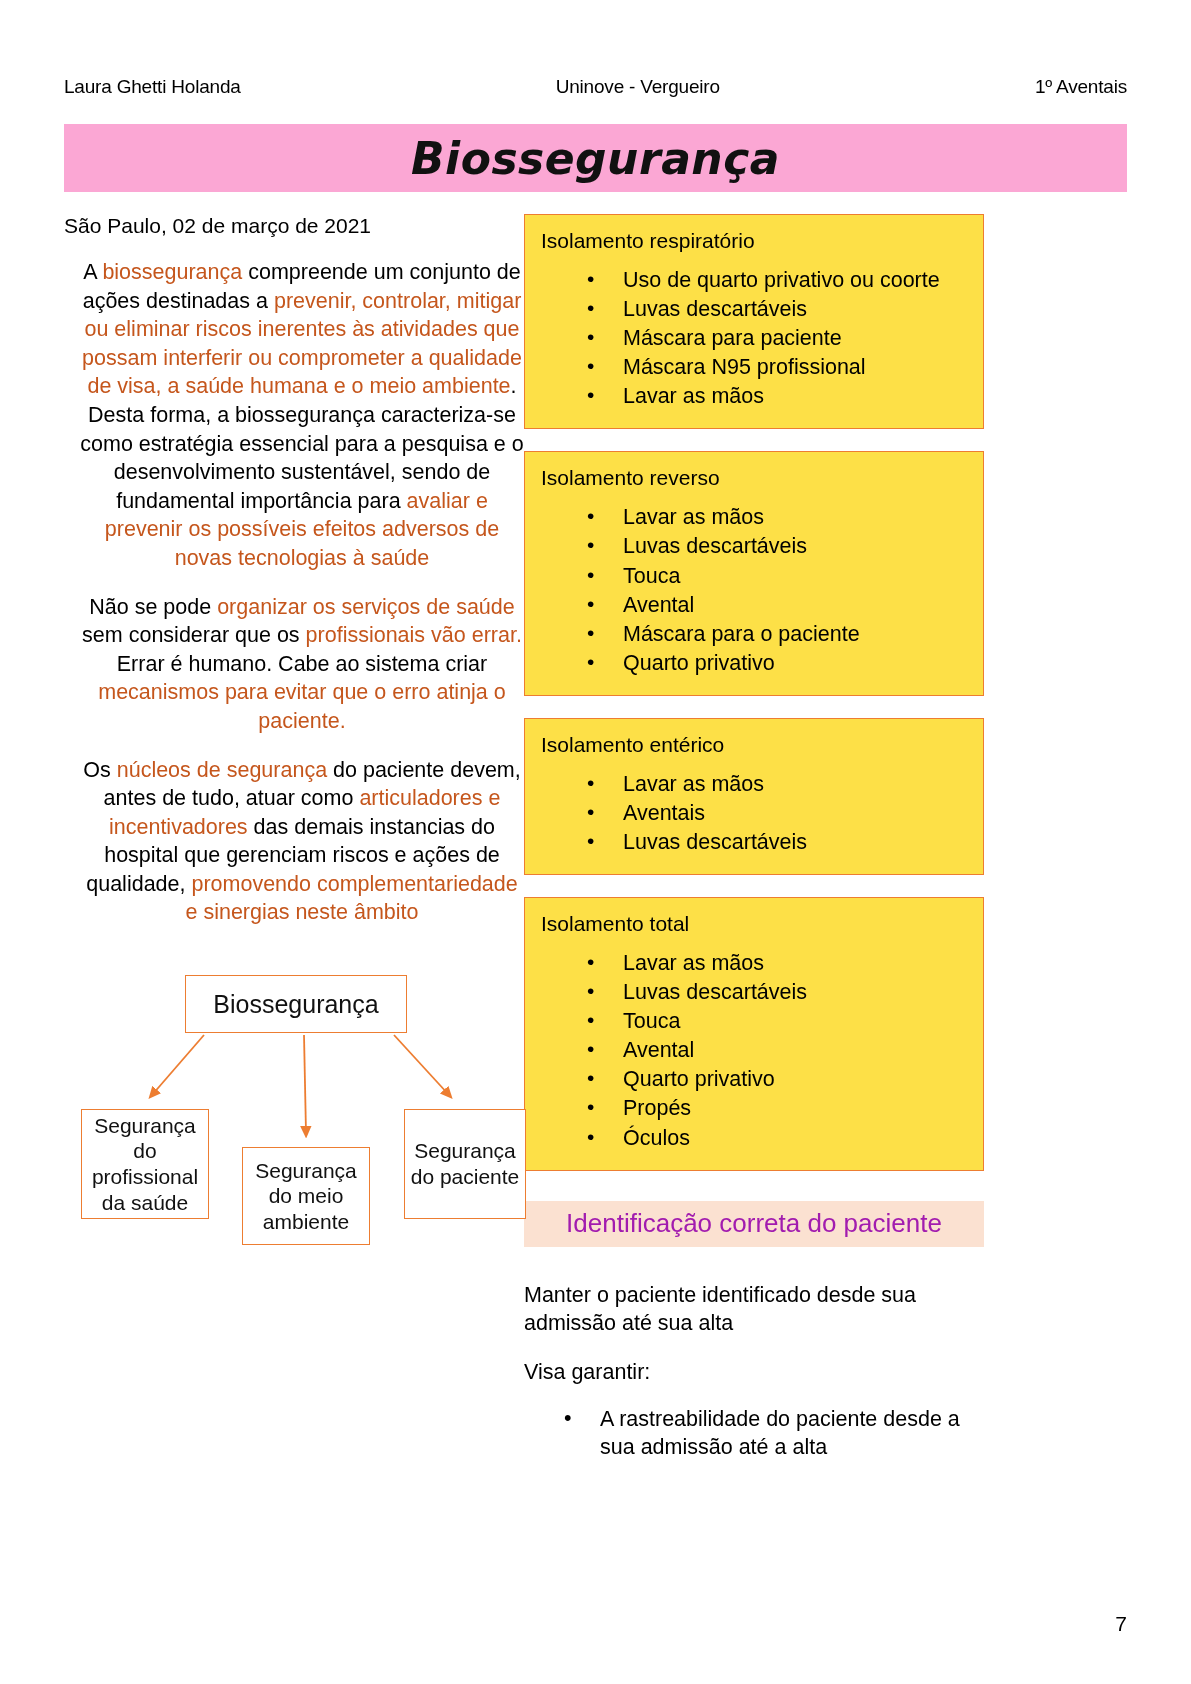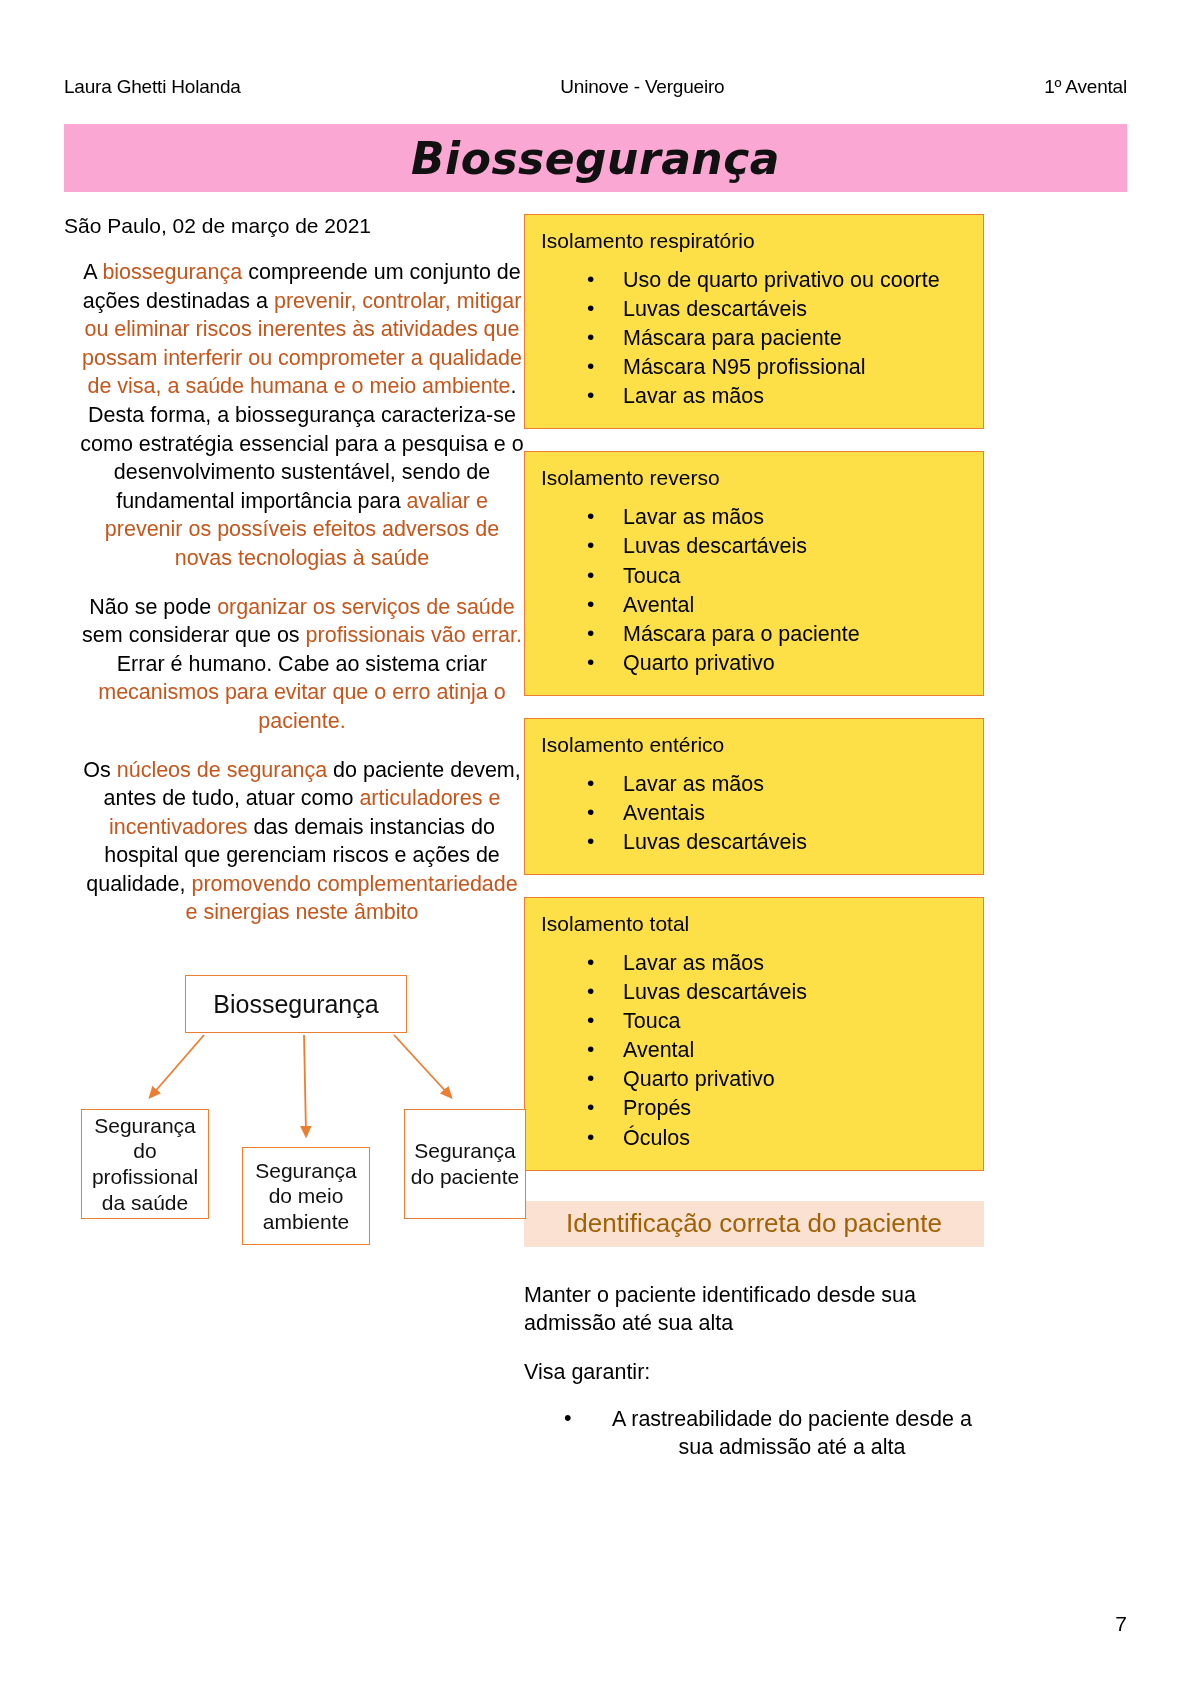--- a/index.html
+++ b/index.html
@@ -137,32 +137,31 @@
     background: #FBE1D1;
     height: 46px;
     display: flex;
     align-items: center;
     justify-content: center;
     margin-top: 30px;
     margin-bottom: 34px;
   }
   .banner-text {
     font-size: 26px;
-    color: #a16207;
+    color: #a21caf;
   }
   .tail-text {
     font-size: 21.5px;
     line-height: 1.33;
     margin: 0 0 20px 0;
   }
   .tail-list {
     list-style: none;
     margin: 0;
     padding: 0 0 0 40px;
-    text-align: center;
   }
   .tail-list li {
     font-size: 21.5px;
     line-height: 1.3;
     position: relative;
     padding-left: 36px;
   }
   .tail-list li::before {
     content: "\2022";
     position: absolute;
@@ -178,21 +177,21 @@
   }
 </style>
 </head>
 <body>
 
 <div class="page">
 
   <div class="doc-header">
     <div class="h-left">Laura Ghetti Holanda</div>
     <div class="h-center">Uninove - Vergueiro</div>
-    <div class="h-right">1º Avental</div>
+    <div class="h-right">1º Aventais</div>
   </div>
 
   <div class="title-band">
     <span class="title-text">Biossegurança</span>
   </div>
 
   <div class="columns">
 
     <div class="col-left">
 

